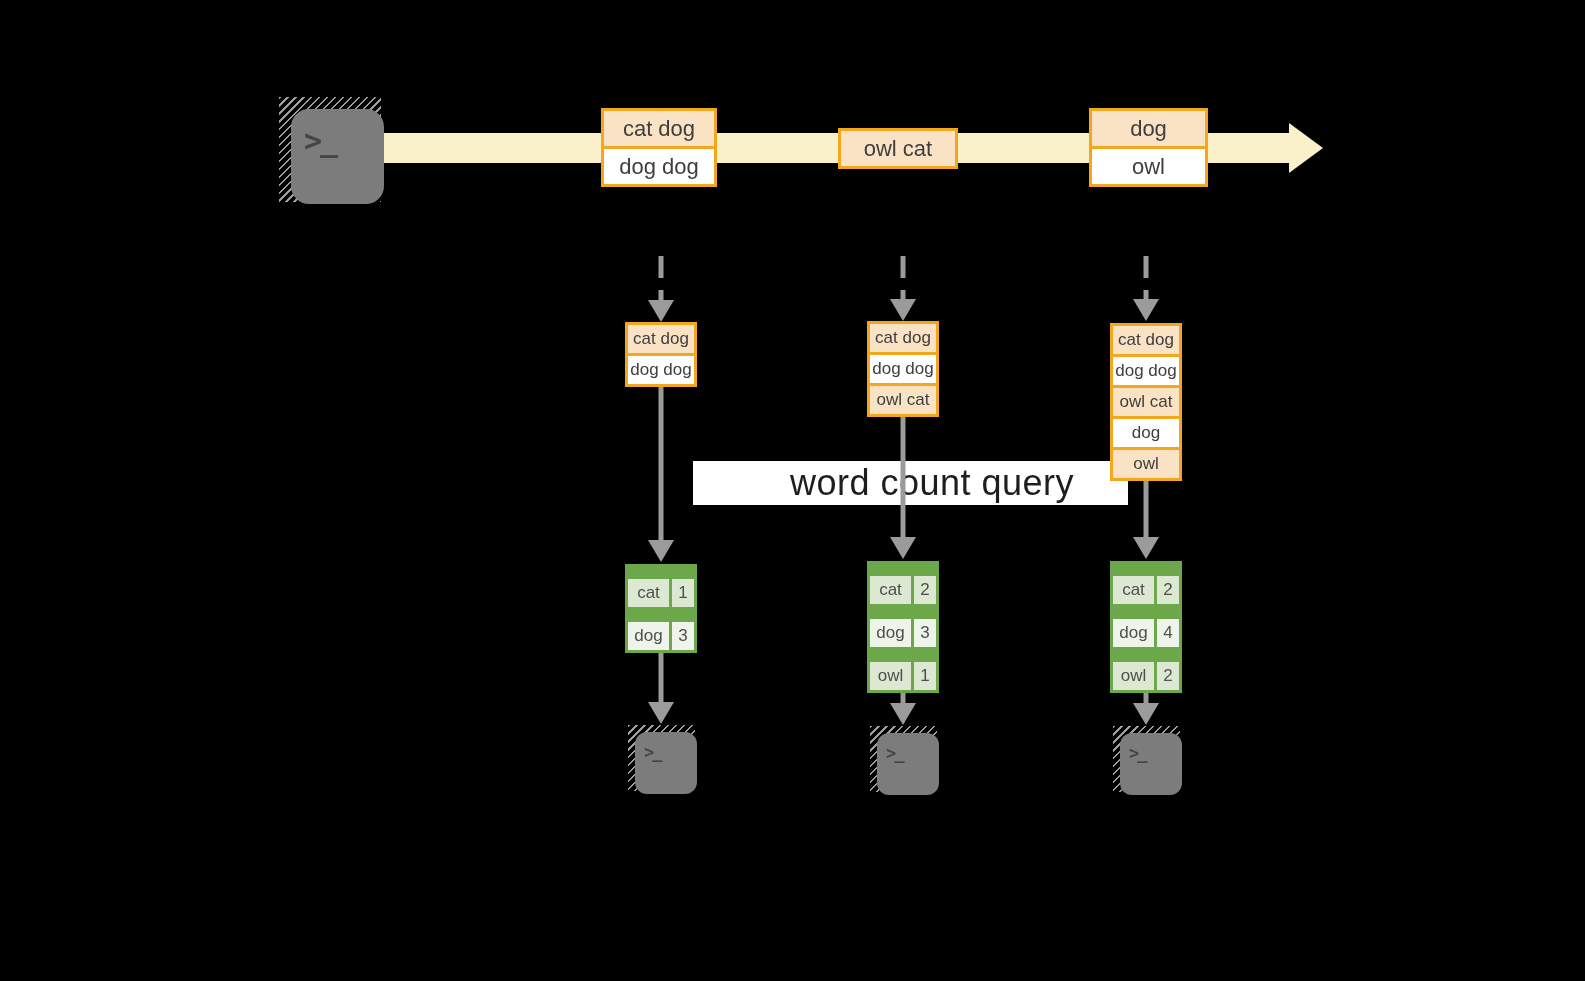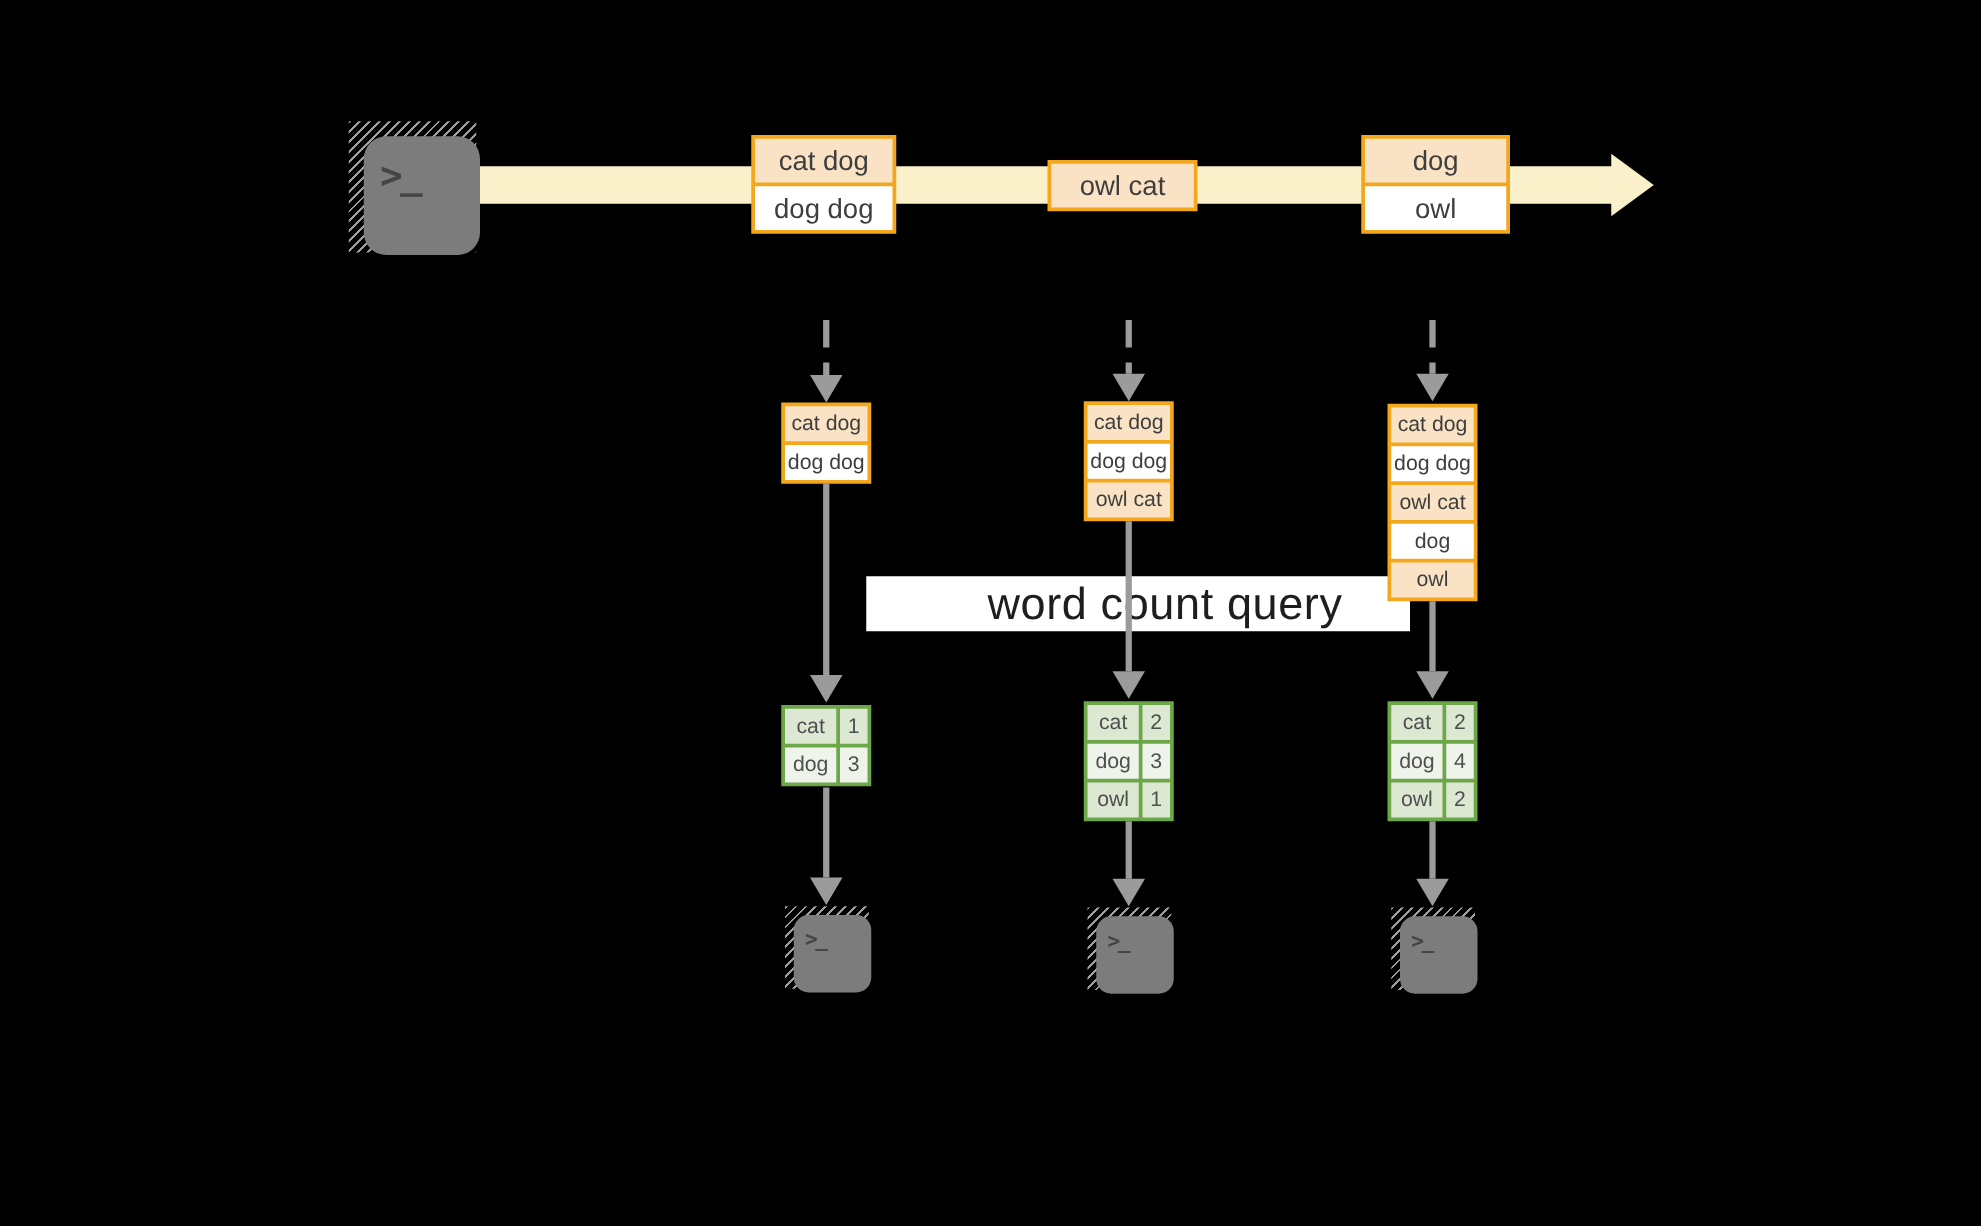--- a/index.html
+++ b/index.html
@@ -31,21 +31,21 @@
   .topbox .mcell{height:35px;font-size:22px;}
   .stack .mcell{height:28px;width:66px;font-size:17px;}
 
   
   .banner{left:693px;top:461px;width:435px;height:44px;background:#FFFFFF;z-index:2;
           display:flex;align-items:center;justify-content:center;padding-left:43px;}
   .banner span{font-size:36px;color:#1E1E1E;letter-spacing:.5px;}
 
   
   .wtable{background:#6CA74A;display:grid;grid-template-columns:41px 22px;gap:3px;padding:3px;z-index:4;}
-  .wcell{height:28px;display:flex;align-items:center;justify-content:center;font-size:17px;color:#4F4F4F;}
+  .wcell{height:28px;display:flex;align-items:center;justify-content:center;font-size:17px;color:#4F4F4F;margin-top:12px;}
   .rD{background:#DDE8D2;}
   .rL{background:#EFF4EB;}
 
   svg.flow{left:0;top:0;z-index:3;}
 </style>
 </head>
 <body>
 
 <div id="canvas">
 

